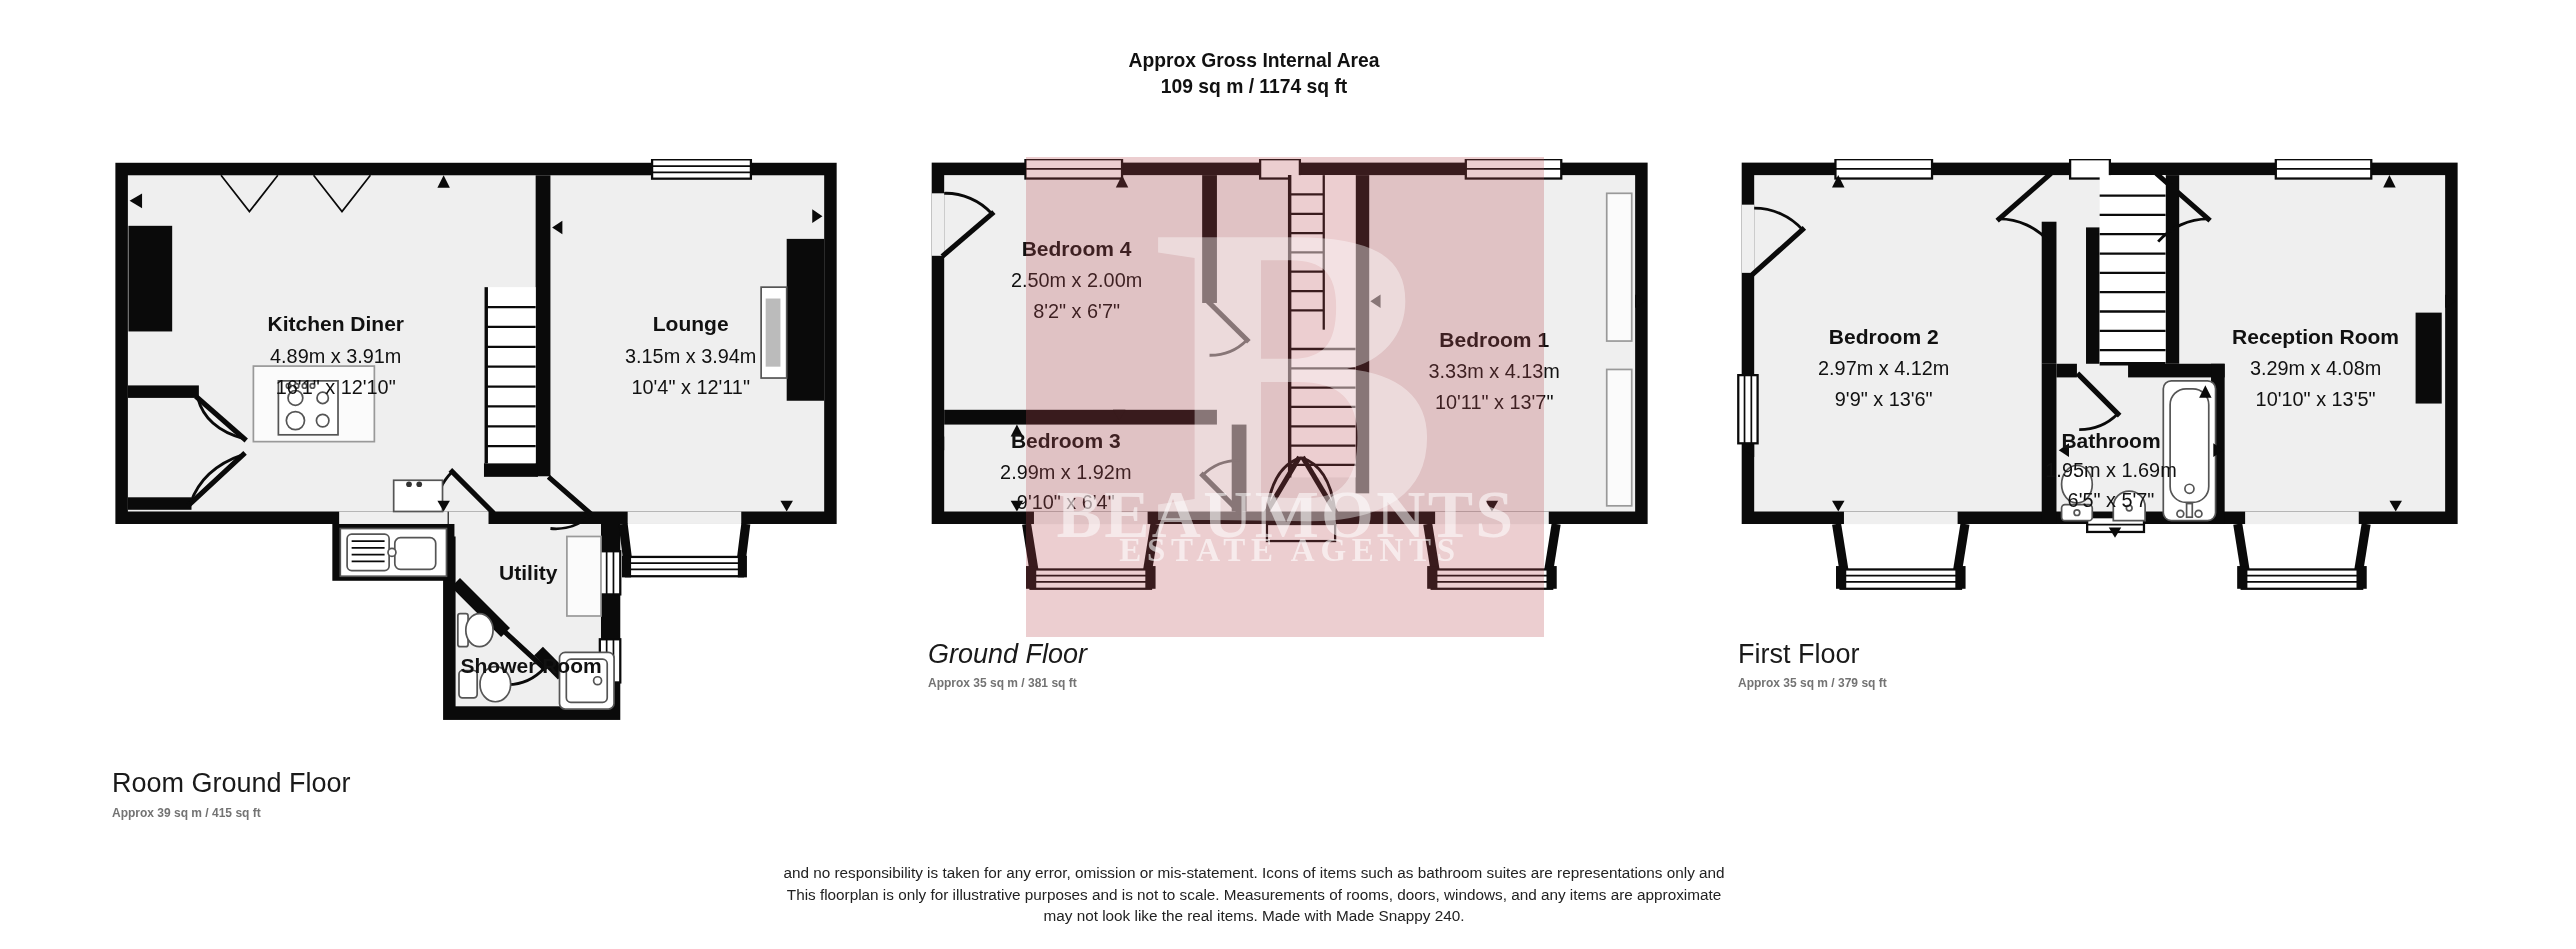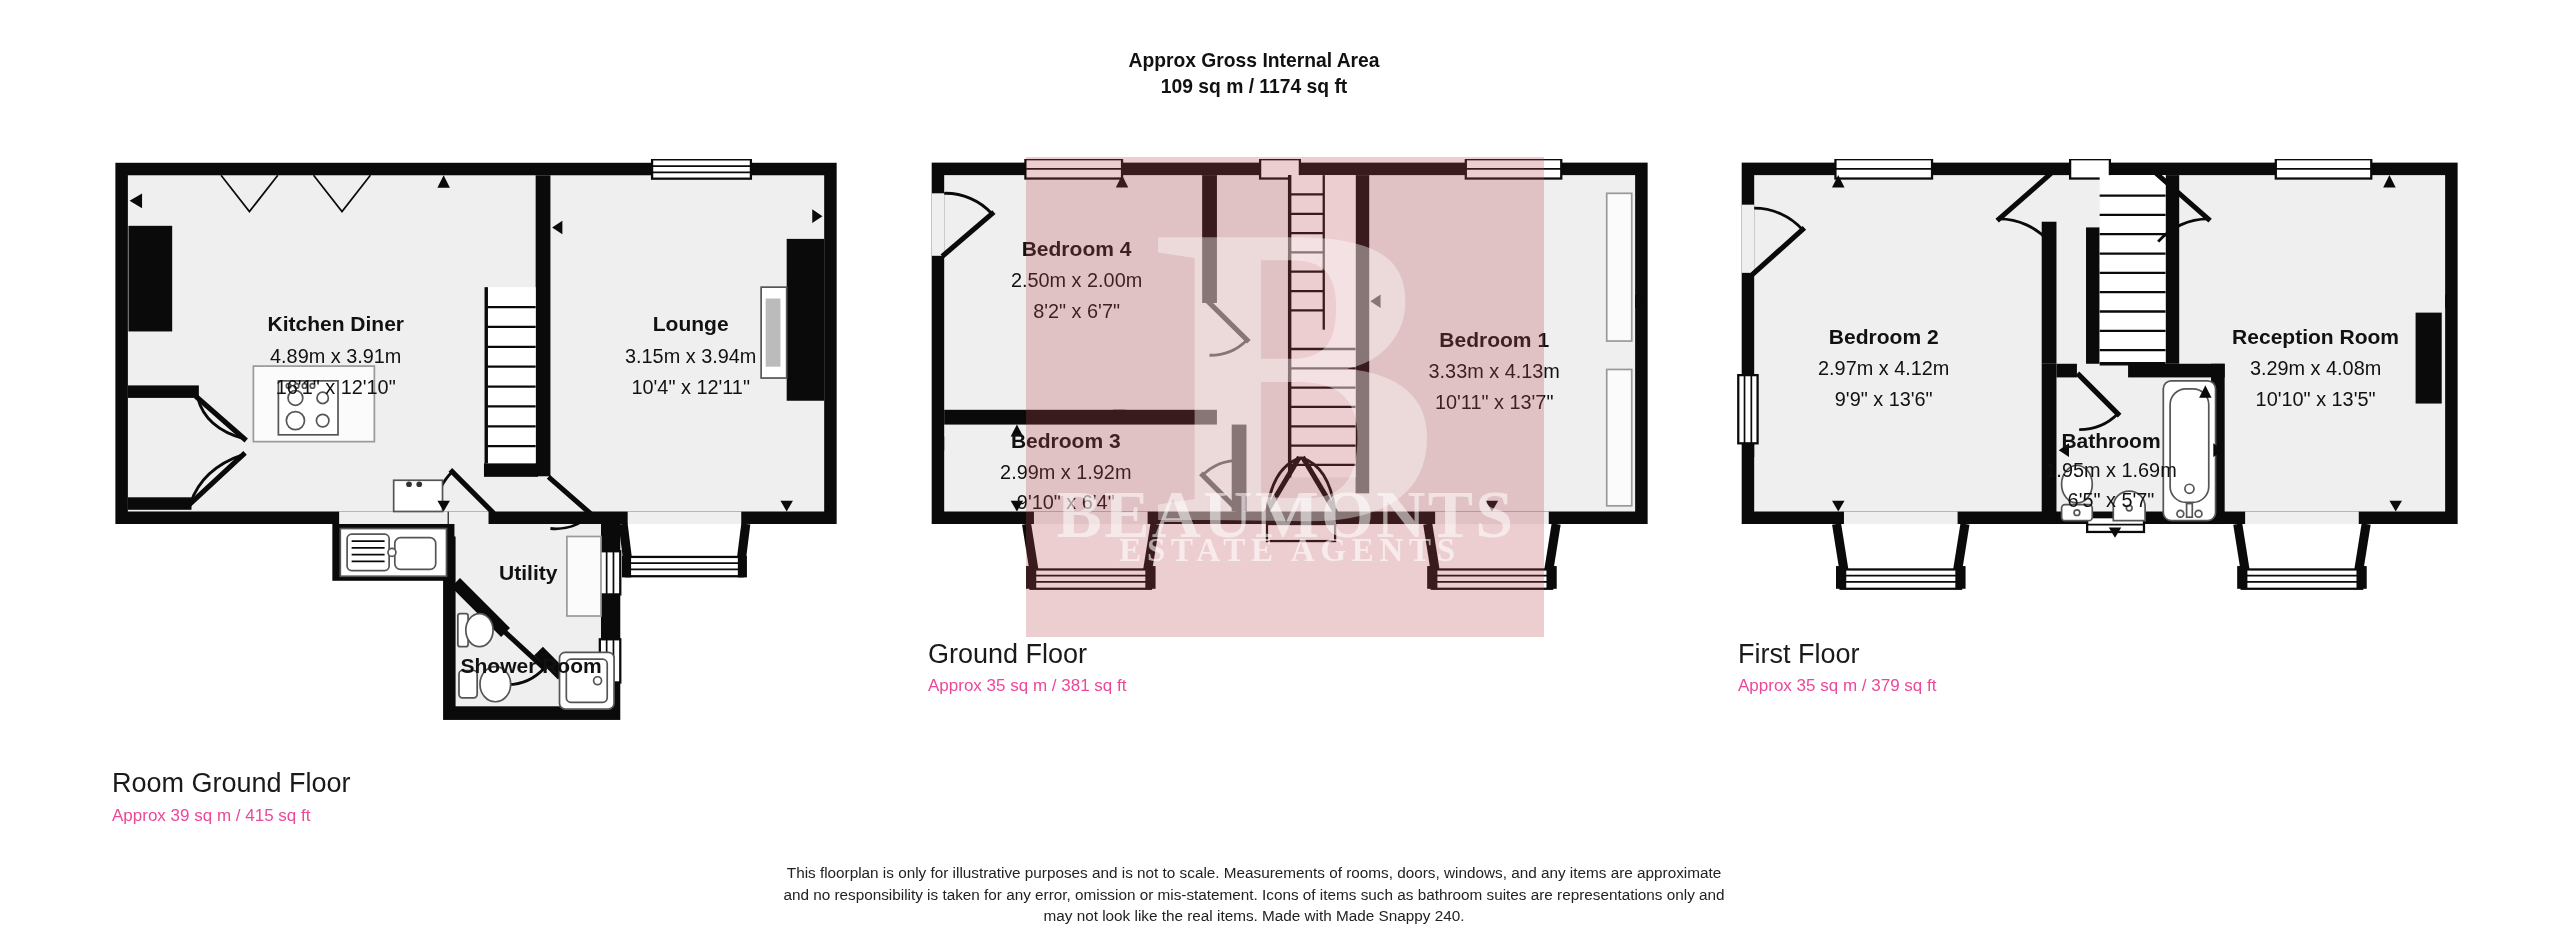--- a/index.html
+++ b/index.html
@@ -4,21 +4,21 @@
 <style>
   html,body{margin:0;padding:0;background:#fff;}
   #canvas{position:relative;width:2508px;height:950px;background:#ffffff;overflow:hidden;
           font-family:"Liberation Sans",sans-serif;}
   .abs{position:absolute;}
   
   .header{left:50%;top:48px;transform:translateX(-50%);text-align:center;color:#111;}
   .header div{font-size:19.3px;font-weight:bold;line-height:26px;}
   
   .floor-title{font-size:27px;color:#1a1a1a;white-space:nowrap;}
-  .floor-area{font-size:17px;font-weight:normal;color:#ec4899;white-space:nowrap;}
+  .floor-area{font-size:12px;font-weight:bold;color:#737373;white-space:nowrap;}
   
   .disclaimer{left:50%;transform:translateX(-50%);top:862px;text-align:center;color:#222;
               font-size:15.3px;line-height:21.6px;white-space:nowrap;}
   
   svg text{font-family:"Liberation Sans",sans-serif;}
   .room-name{font-weight:bold;font-size:37px;fill:#111;text-anchor:middle;}
   .room-dim{font-size:35px;fill:#111;text-anchor:middle;}
   .wall{fill:#0a0a0a;}
   .roomfill{fill:#efefef;}
   .win{fill:#ffffff;stroke:#0a0a0a;stroke-width:4;}
@@ -451,26 +451,26 @@
 
   <div class="abs wm">
     <span class="wm-b">B</span>
     <span class="wm-name">BEAUMONTS</span>
     <span class="wm-tag">ESTATE AGENTS</span>
   </div>
 
   <div class="abs floor-title" style="left:112px;top:768px;">Room Ground Floor</div>
   <div class="abs floor-area" style="left:112px;top:806px;text-align:right;">Approx 39 sq m / 415 sq ft</div>
 
-  <div class="abs floor-title" style="left:928px;top:639px;">Ground Floor</div>
+  <div class="abs floor-title" style="left:928px;top:639px;font-style:italic;">Ground Floor</div>
   <div class="abs floor-area" style="left:928px;top:676px;">Approx 35 sq m / 381 sq ft</div>
 
   <div class="abs floor-title" style="left:1738px;top:639px;">First Floor</div>
   <div class="abs floor-area" style="left:1738px;top:676px;">Approx 35 sq m / 379 sq ft</div>
 
   <div class="abs disclaimer">
+    <div>and no responsibility is taken for any error, omission or mis-statement. Icons of items such as bathroom suites are representations only and</div>
     <div>This floorplan is only for illustrative purposes and is not to scale. Measurements of rooms, doors, windows, and any items are approximate</div>
-    <div>and no responsibility is taken for any error, omission or mis-statement. Icons of items such as bathroom suites are representations only and</div>
     <div>may not look like the real items. Made with Made Snappy 240.</div>
   </div>
 
 </div>
 
 
 </body></html>

